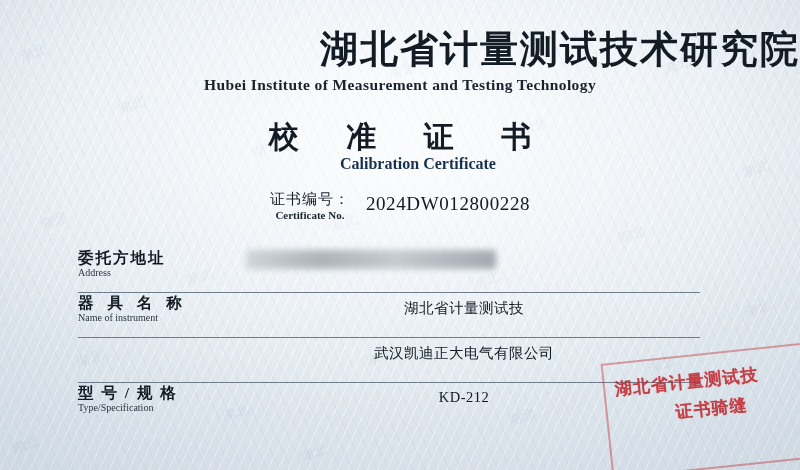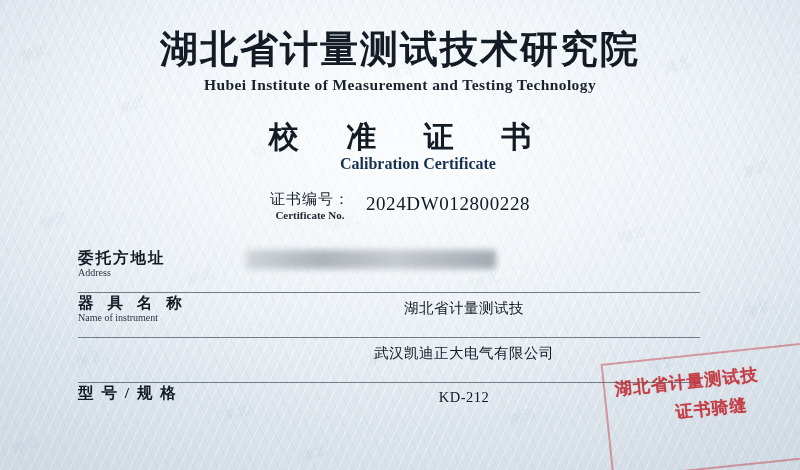--- a/index.html
+++ b/index.html
@@ -53,21 +53,21 @@
     z-index: 3;
     width: 800px;
     height: 470px;
   }
 
   .title-cn {
     position: absolute;
     top: 24px;
     left: 0;
     width: 800px;
-    text-align: center;
+    text-align: right;
     font-size: 38px;
     font-weight: bold;
     letter-spacing: 2px;
     color: #131b24;
   }
   .title-en {
     position: absolute;
     top: 76px;
     left: 0;
     width: 800px;
@@ -306,20 +306,21 @@
       </div>
 
       <div class="field">
         <div class="value">武汉凯迪正大电气有限公司</div>
         <div class="rule"></div>
       </div>
 
       <div class="field">
         <div class="labels">
           <div class="label-cn sp2">型 号 / 规 格</div>
+          <div class="label-en">Type/Specification</div>
         </div>
         <div class="value">KD-212</div>
 
       </div>
 
     </div>
 
     <div class="stamp-box"></div>
     <div class="stamp">
       <div class="line l1">湖北省计量测试技</div>

